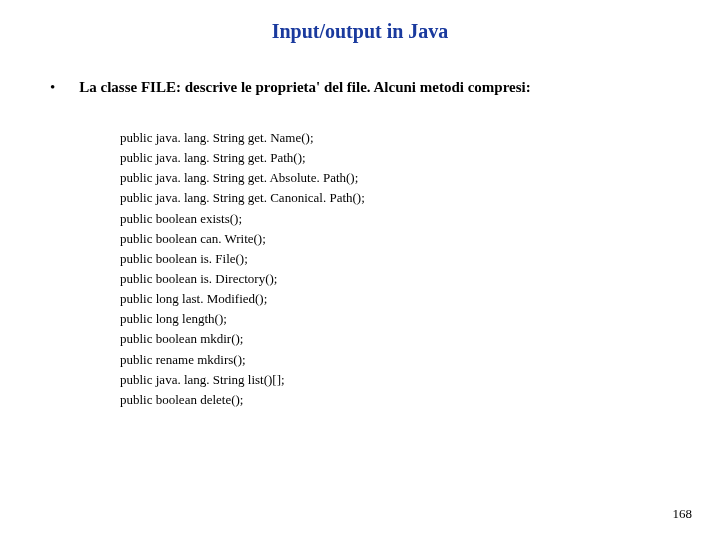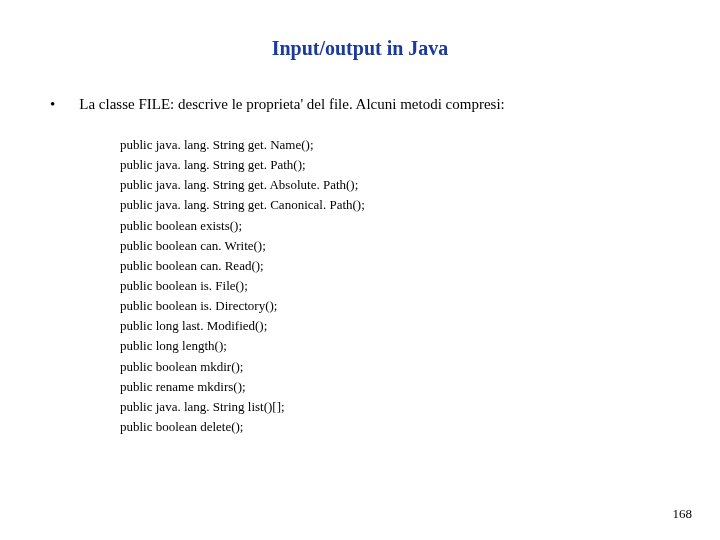--- a/index.html
+++ b/index.html
@@ -10,39 +10,40 @@
     background: #ffffff;
     font-family: "Times New Roman", Times, serif;
     position: relative;
     box-sizing: border-box;
   }
   .title {
     text-align: center;
     color: #1a3a9e;
     font-weight: bold;
     font-size: 20px;
-    padding-top: 37px;
+    padding-top: 20px;
   }
   .bullet-row {
     display: flex;
     align-items: flex-start;
     margin-top: 36px;
     margin-left: 50px;
   }
   .bullet {
     font-size: 15px;
     margin-right: 24px;
     color: #000;
   }
   .intro {
     font-size: 15px;
     color: #000;
+    font-weight: bold;
   }
   .methods {
-    margin-top: 22px;
+    margin-top: 32px;
     margin-left: 120px;
   }
   .method-line {
     font-size: 13px;
     color: #000;
     line-height: 1.55;
   }
   .page-number {
     position: absolute;
     bottom: 18px;
@@ -61,21 +62,20 @@
   <div class="intro">La classe FILE: descrive le proprieta' del file. Alcuni metodi compresi:</div>
 </div>
 
 <div class="methods">
   <div class="method-line">public java. lang. String get. Name();</div>
   <div class="method-line">public java. lang. String get. Path();</div>
   <div class="method-line">public java. lang. String get. Absolute. Path();</div>
   <div class="method-line">public java. lang. String get. Canonical. Path();</div>
   <div class="method-line">public boolean exists();</div>
   <div class="method-line">public boolean can. Write();</div>
-  <div class="method-line">public boolean can. Read();</div>
   <div class="method-line">public boolean is. File();</div>
   <div class="method-line">public boolean is. Directory();</div>
   <div class="method-line">public long last. Modified();</div>
   <div class="method-line">public long length();</div>
   <div class="method-line">public boolean mkdir();</div>
   <div class="method-line">public rename mkdirs();</div>
   <div class="method-line">public java. lang. String list()[];</div>
   <div class="method-line">public boolean delete();</div>
 </div>
 

